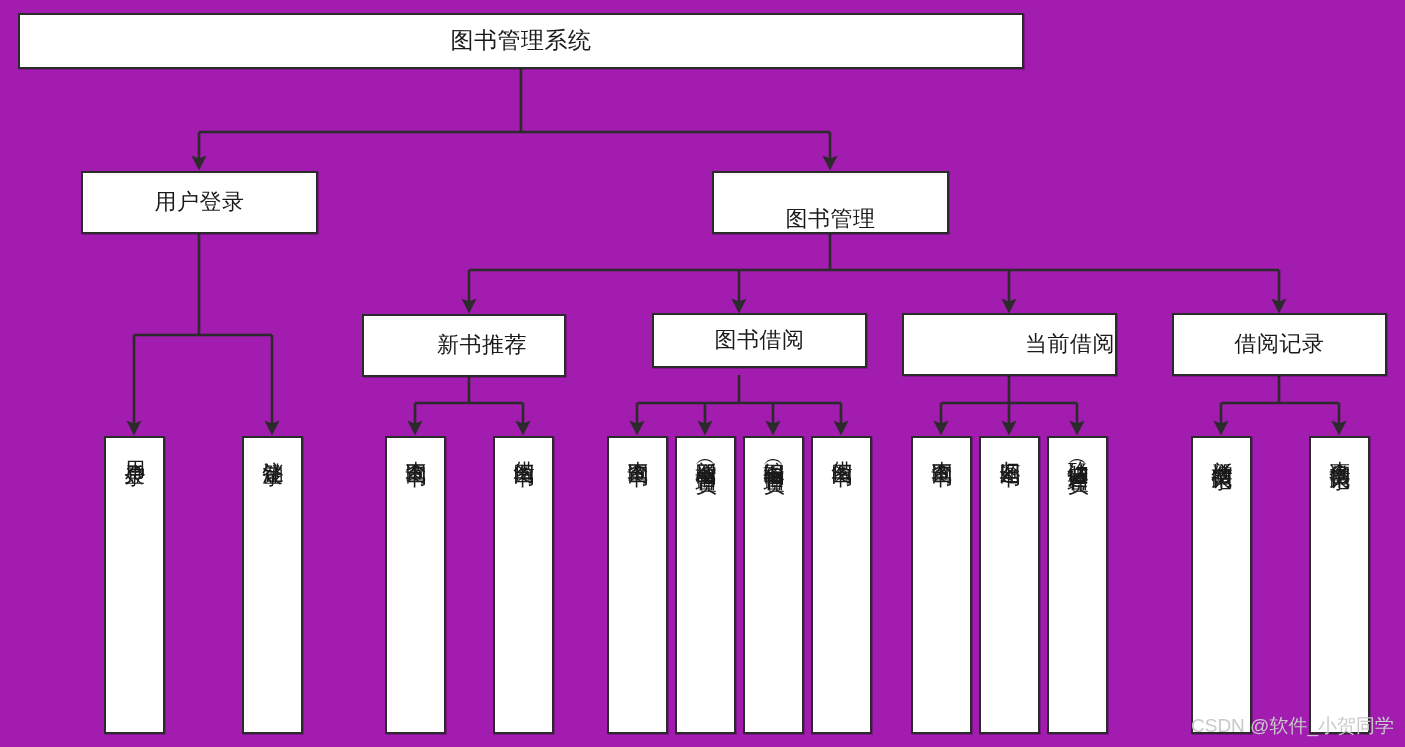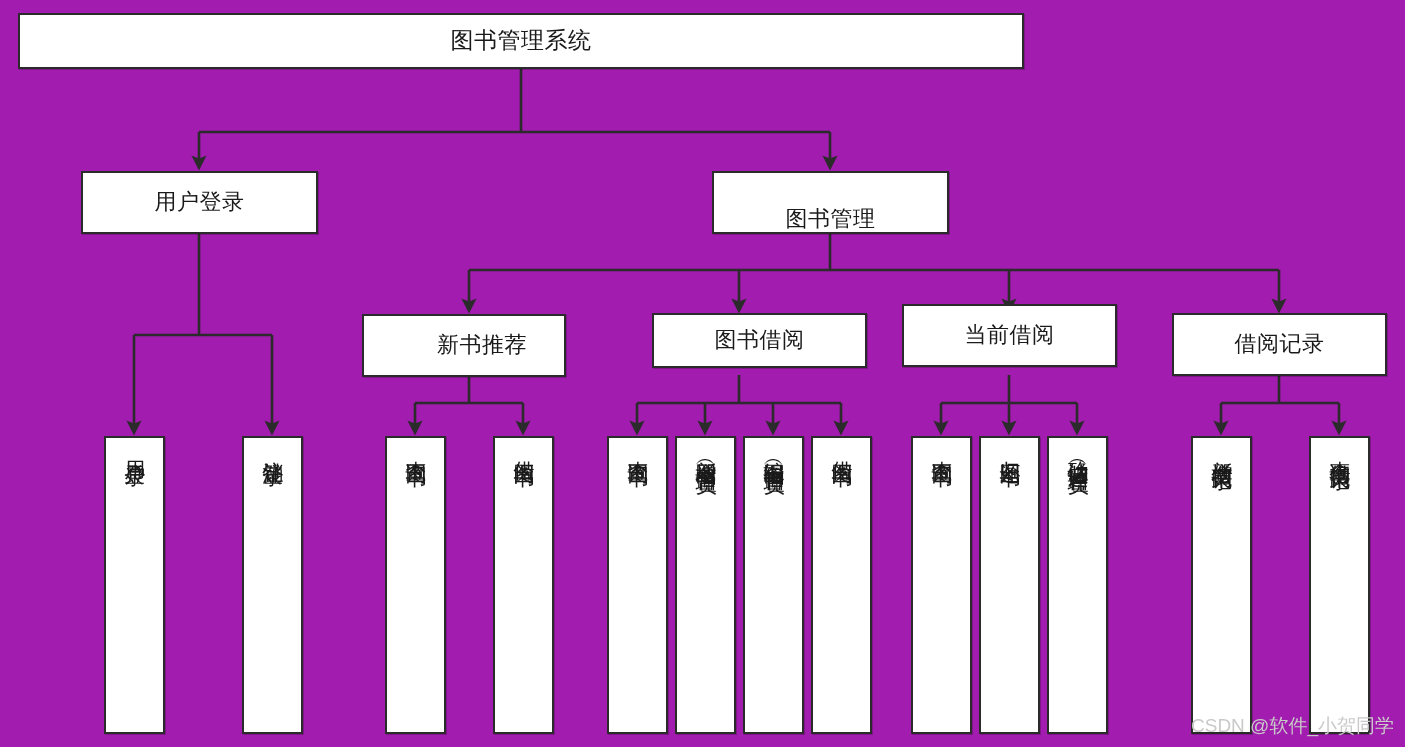--- a/index.html
+++ b/index.html
@@ -143,21 +143,21 @@
   </div>
 
   <div class="node h" style="left:362px; top:314px; width:204px; height:63px;padding-left:36px;">
     <span class="lbl">新书推荐</span>
   </div>
 
   <div class="node h" style="left:632px; top:313px; width:215px; height:55px;margin-left:20px;">
     <span class="lbl">图书借阅</span>
   </div>
 
-  <div class="node h" style="left:902px; top:304px; width:215px; height:63px;">
+  <div class="node h" style="left:902px; top:313px; width:215px; height:63px;justify-content:flex-end;">
     <span class="lbl">当前借阅</span>
   </div>
 
   <div class="node h" style="left:1172px; top:313px; width:215px; height:63px;">
     <span class="lbl">借阅记录</span>
   </div>
 
   <div class="node v" style="left:104px; top:436px; width:61px; height:298px;">
     <span class="lbl">用户登录</span>
   </div>

